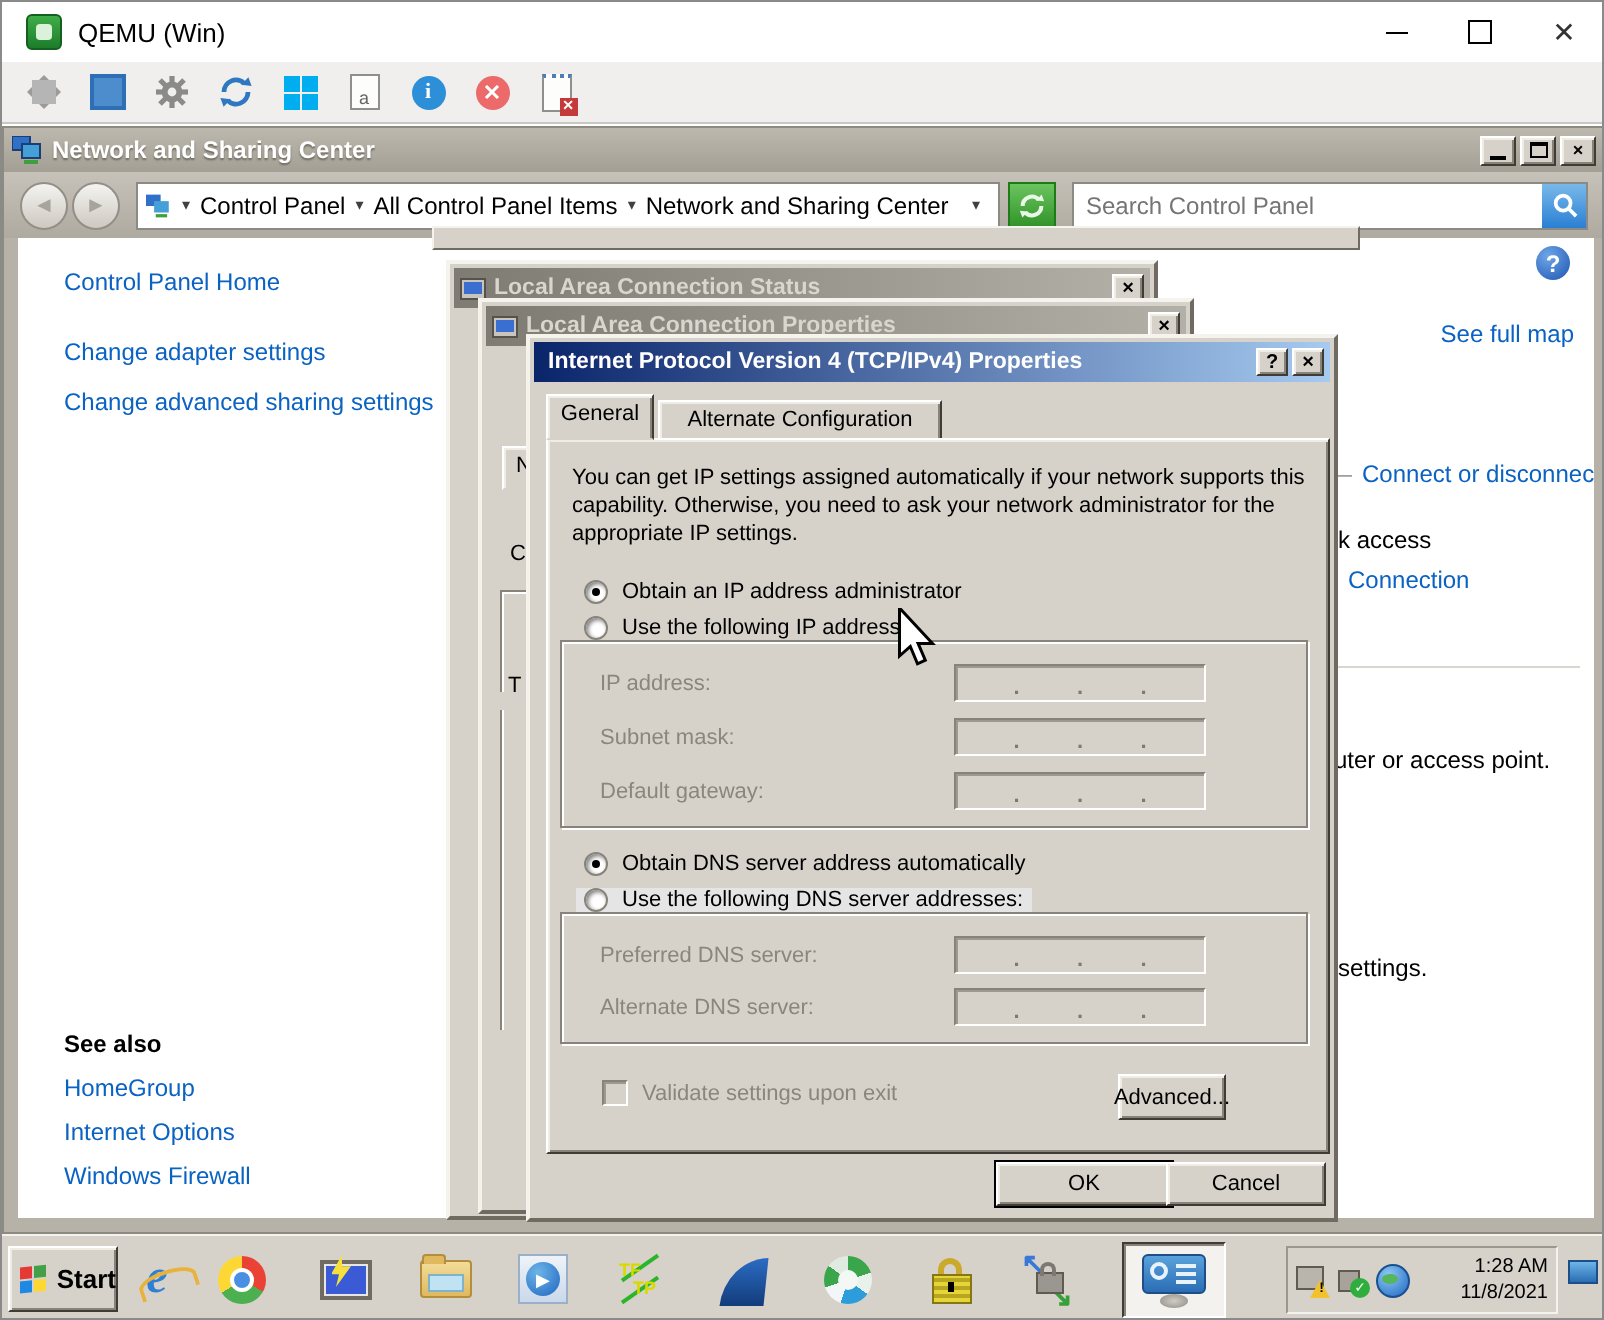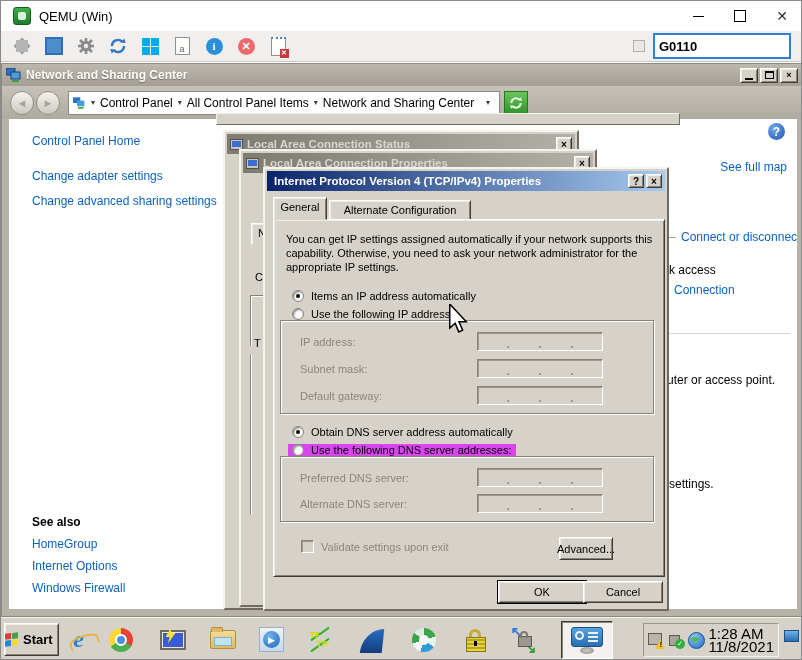--- a/index.html
+++ b/index.html
@@ -52,26 +52,26 @@
   .radio.checked .dot{display:block;}
   .frow{position:absolute;display:flex;align-items:center;gap:7px;font-size:11px;color:#000;}
   .dis{color:#8a867d;}
   .ipfield{width:126px;height:19px;background:#d6d2c9;border:1px solid;border-color:#87837a #fff #fff #87837a;box-shadow:inset 1px 1px 0 #9d9990;box-sizing:border-box;display:flex;justify-content:space-evenly;align-items:flex-end;padding-bottom:2px;}
   .ipfield span{color:#7e7a72;font-size:11px;font-weight:bold;line-height:8px;}
   .checkbox{width:13px;height:13px;background:#d6d2c9;border:1px solid;border-color:#87837a #fff #fff #87837a;box-shadow:inset 1px 1px 0 #9d9990;box-sizing:border-box;flex:0 0 auto;}
   .pbtn{position:absolute;background:#d6d2c9;border:1px solid;border-color:#fff #3f3c36 #3f3c36 #fff;box-shadow:inset 1px 1px 0 #efece6,inset -1px -1px 0 #87837a;font-size:11px;color:#000;display:flex;align-items:center;justify-content:center;box-sizing:border-box;}
   .pbtn.default{box-shadow:0 0 0 1px #000,inset 1px 1px 0 #efece6,inset -1px -1px 0 #87837a;}
   
   .taskbar{position:absolute;left:0;top:616px;width:802px;height:44px;background:#d6d2c9;border-top:1px solid #f4f2ee;box-sizing:border-box;}
-  .startbtn{position:absolute;left:3px;top:5px;width:55px;height:33px;background:#d6d2c9;border:1px solid;border-color:#fff #3f3c36 #3f3c36 #fff;box-shadow:inset 1px 1px 0 #efece6,inset -1px -1px 0 #87837a;display:flex;align-items:center;justify-content:flex-start;gap:4px;font-weight:bold;font-size:13px;box-sizing:border-box;}
+  .startbtn{position:absolute;left:3px;top:5px;width:55px;height:33px;background:#d6d2c9;border:1px solid;border-color:#fff #3f3c36 #3f3c36 #fff;box-shadow:inset 1px 1px 0 #efece6,inset -1px -1px 0 #87837a;display:flex;align-items:center;justify-content:flex-end;gap:4px;font-weight:bold;font-size:13px;box-sizing:border-box;}
   .flag{width:14px;height:13px;display:grid;grid-template-columns:6px 6px;grid-template-rows:6px 6px;gap:1px;transform:skewY(-6deg);}
   .ql{position:absolute;top:8px;width:27px;height:27px;display:flex;align-items:center;justify-content:center;}
   .tray{position:absolute;left:642px;top:5px;width:136px;height:34px;border:1px solid;border-color:#9b978e #f4f2ee #f4f2ee #9b978e;display:flex;align-items:center;box-sizing:border-box;padding-left:4px;}
   .trayico{width:17px;height:17px;margin-right:3px;position:relative;}
-  .clock{margin-left:auto;margin-right:4px;text-align:left;font-size:15px;line-height:13px;color:#000;}
+  .clock{margin-left:auto;margin-right:4px;text-align:right;font-size:10px;line-height:13px;color:#000;}
   
   .winlogo{display:grid;grid-template-columns:8px 8px;grid-template-rows:8px 8px;gap:1px;}
   .winlogo div{background:#00adef;}
 </style>
 </head>
 <body>
 
 <div id="screen">
 
   <div class="qemu-titlebar">
@@ -130,24 +130,20 @@
     <span class="tbico">
         <span style="width:17px;height:17px;border-radius:50%;background:#2d8fd8;color:#fff;font-size:11px;font-weight:bold;display:flex;align-items:center;justify-content:center;font-family:'Liberation Serif',serif;">i</span>
       </span>
     <span class="tbico">
         <span style="width:17px;height:17px;border-radius:50%;background:#ec6a6a;color:#fff;font-size:11px;font-weight:bold;display:flex;align-items:center;justify-content:center;">✕</span>
       </span>
     <span class="tbico">
       <span style="width:13px;height:16px;background:#fdfdfb;border:1px solid #8f8f8f;border-top:2px dotted #4d7fb6;position:relative;">
         <span style="position:absolute;right:-4px;bottom:-3px;width:9px;height:9px;background:#c43a3a;color:#fff;font-size:7px;font-weight:bold;display:flex;align-items:center;justify-content:center;">✕</span>
       </span>
-    </span>
-    <span style="margin-left:auto;display:flex;align-items:center;margin-right:12px;gap:8px;">
-      <span style="width:10px;height:10px;background:#e9e8e7;border:1px solid #b2b0ae;"></span>
-      <input style="width: 126px; height: 22px; border: 2px solid rgb(47, 127, 214); font-family: &quot;Liberation Sans&quot;, sans-serif; font-size: 13px; font-weight: bold; padding: 0px 4px; outline: none;" value="G0110">
     </span>
   </div>
 
   <div class="nasc">
     <div class="nasc-titlebar">
       <svg width="16" height="14" viewBox="0 0 16 14" style="margin-left:4px;">
           <rect x="0" y="0" width="9" height="7" fill="#2f71c9" stroke="#1b3f74"></rect>
           <rect x="5" y="4" width="9" height="7" fill="#46a0d8" stroke="#1b3f74"></rect>
           <rect x="6" y="12" width="7" height="2" fill="#3da03d"></rect>
         </svg>
@@ -180,20 +176,29 @@
         <span style="margin-left:auto;" class="crumbsep">▾</span>
       </span>
       <span class="refreshbtn">
         <svg width="14" height="14" viewBox="0 0 18 18" fill="none">
             <path d="M15 9a6 6 0 0 1-10.3 4.2" stroke="#eaf7e6" stroke-width="2.6"></path>
             <path d="M3 9a6 6 0 0 1 10.3-4.2" stroke="#eaf7e6" stroke-width="2.6"></path>
             <polygon points="1.2,12 6.4,12.6 2.8,16.4" fill="#eaf7e6"></polygon>
             <polygon points="16.8,6 11.6,5.4 15.2,1.6" fill="#eaf7e6"></polygon>
           </svg>
       </span>
+      <span class="searchbox">
+        <input placeholder="Search Control Panel" style="">
+        <span class="searchbtn">
+          <svg width="13" height="13" viewBox="0 0 14 14" fill="none">
+              <circle cx="6" cy="6" r="4" stroke="#fff" stroke-width="2"></circle>
+              <line x1="9" y1="9" x2="13" y2="13" stroke="#fff" stroke-width="2"></line>
+            </svg>
+        </span>
+      </span>
     </div>
 
     <div class="nasc-content">
 
       <span class="abs" style="right:12px;top:4px;width:17px;height:17px;border-radius:50%;background:radial-gradient(circle at 35% 30%,#6fa6e8,#1d55b0);color:#fff;font-weight:bold;font-size:12px;display:flex;align-items:center;justify-content:center;">?</span>
 
       <span class="abs lnk" style="left:23px;top:15px;">Control Panel Home</span>
       <span class="abs lnk" style="left:23px;top:50px;text-align:right;">Change adapter settings</span>
       <span class="abs lnk" style="left:23px;top:75px;text-align:center;">Change advanced sharing settings</span>
       <span class="abs blacktxt" style="left:23px;top:396px;font-weight:bold;">See also</span>
@@ -245,21 +250,21 @@
     <span class="tab" style="left:8px;top:28px;width:54px;height:23px;z-index:2;">General</span>
     <span class="tab" style="left:64px;top:31px;width:142px;height:20px;">Alternate Configuration</span>
 
     <div class="tabpage" style="left:8px;top:50px;width:390px;height:356px;">
       <div class="abs" style="left:12px;top:12px;width:376px;font-size:11px;line-height:14px;color:#000;">You can get IP settings assigned automatically if your network supports this capability. Otherwise, you need to ask your network administrator for the appropriate IP settings.</div>
 
       <div class="frow" style="left:18px;top:70px;">
         <span class="radio checked">
             <span class="dot"></span>
           </span>
-        <span>Items an IP address automatically</span>
+        <span>Obtain an IP address administrator</span>
       </div>
 
       <div class="groupbox" style="left:6px;top:100px;width:374px;height:94px;"></div>
       <div class="frow" style="left:14px;top:88px;background:#d6d2c9;padding:0 4px;z-index:2;">
         <span class="radio"></span>
         <span>Use the following IP address:</span>
       </div>
       <div class="frow" style="left:26px;top:112px;">
         <span class="dis" style="width:170px;">IP address:</span>
         <span class="ipfield">
@@ -286,21 +291,21 @@
       </div>
 
       <div class="frow" style="left:18px;top:206px;">
         <span class="radio checked">
             <span class="dot"></span>
           </span>
         <span>Obtain DNS server address automatically</span>
       </div>
 
       <div class="groupbox" style="left:6px;top:236px;width:374px;height:66px;"></div>
-      <div class="frow" style="left:14px;top:224px;background:#d946ef;padding:0 4px;z-index:2;">
+      <div class="frow" style="left:14px;top:224px;background:#e5e5e5;padding:0 4px;z-index:2;">
         <span class="radio"></span>
         <span>Use the following DNS server addresses:</span>
       </div>
       <div class="frow" style="left:26px;top:248px;">
         <span class="dis" style="width:170px;">Preferred DNS server:</span>
         <span class="ipfield">
             <span>.</span>
             <span>.</span>
             <span>.</span>
           </span>

